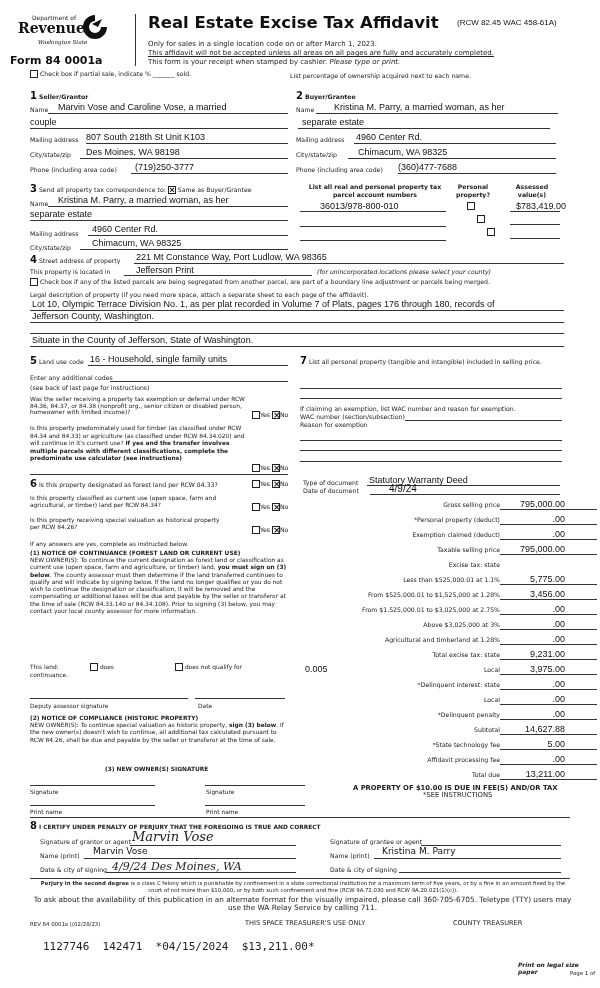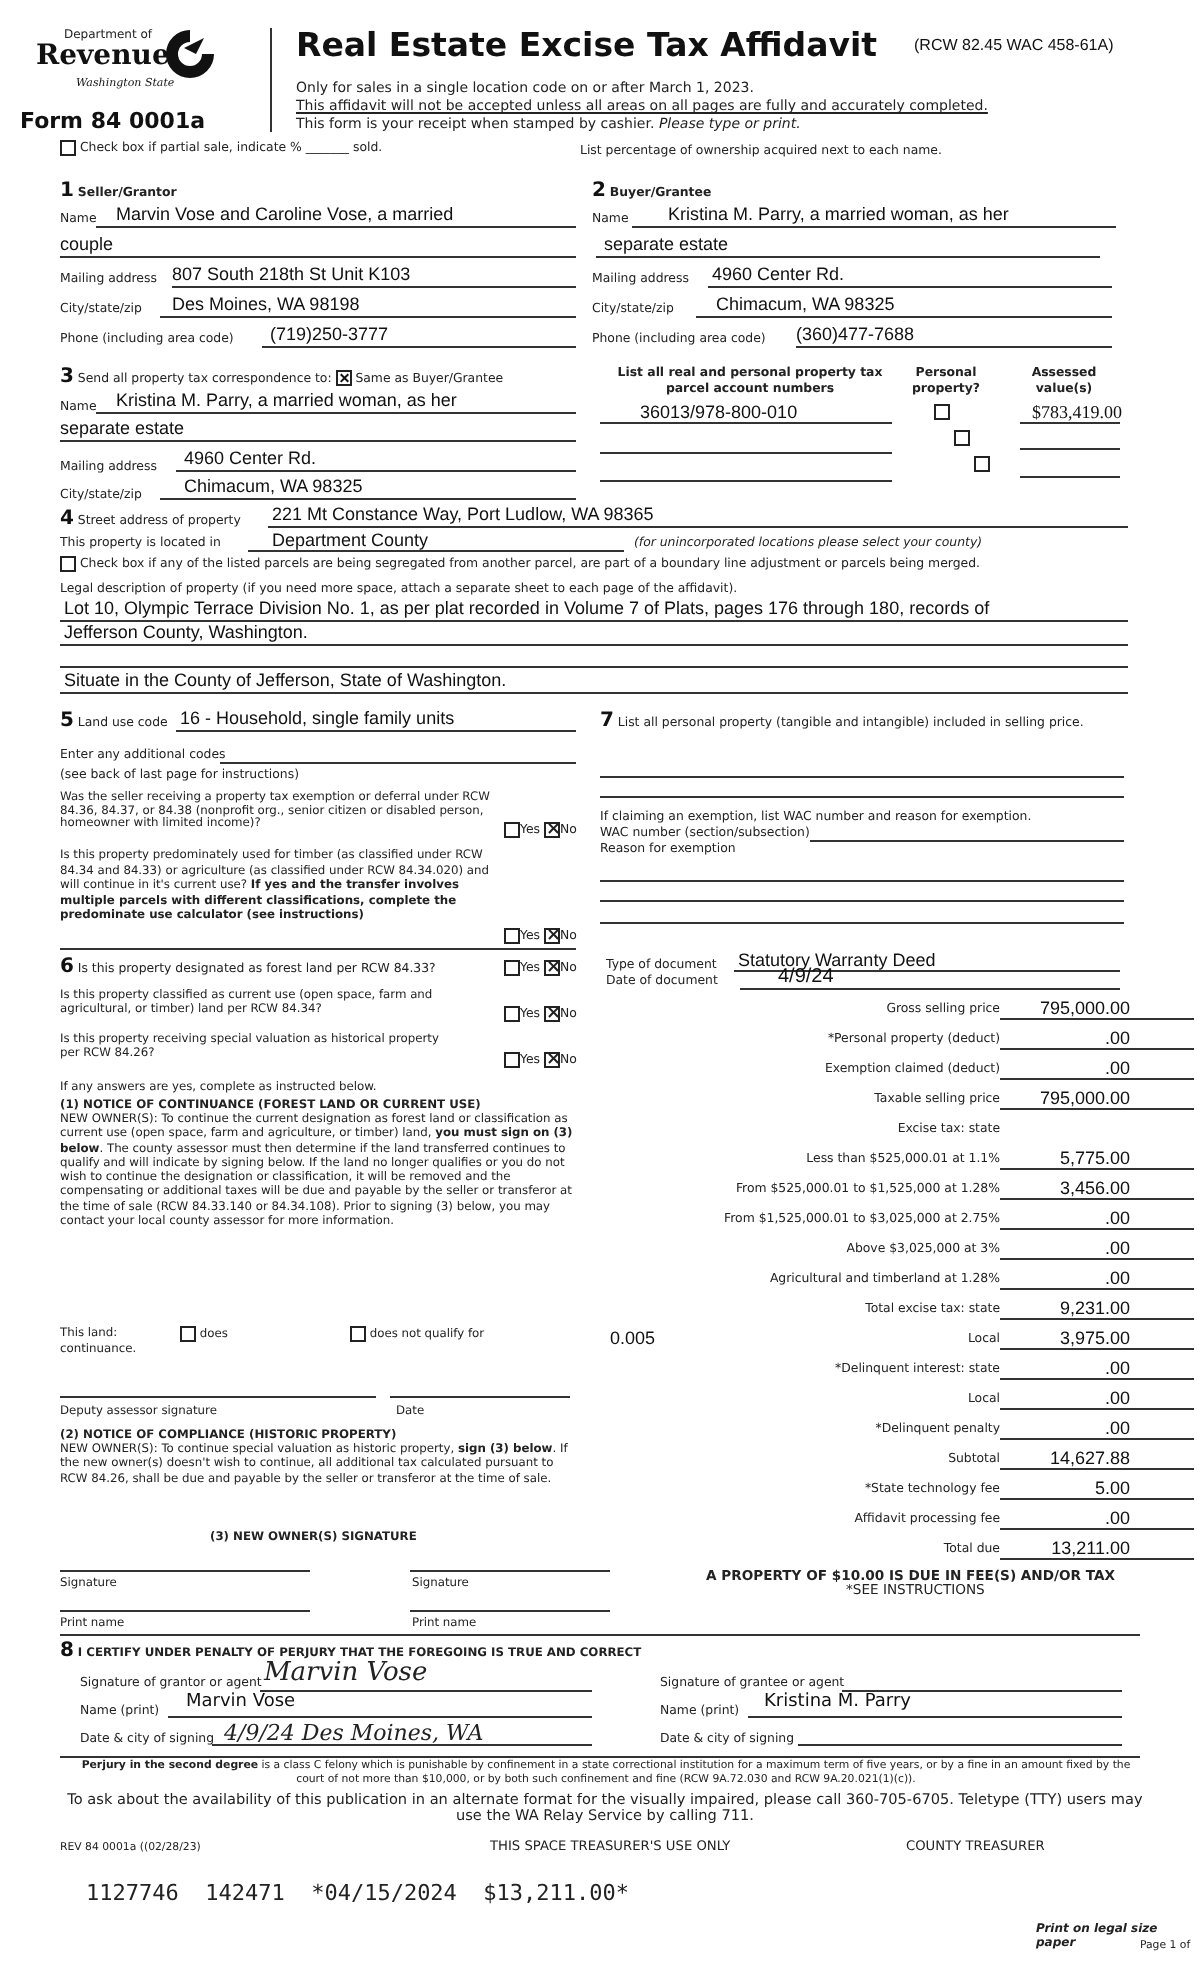--- a/index.html
+++ b/index.html
@@ -107,38 +107,38 @@
 <div class="abs val" style="left:92px;top:238px;">Chimacum, WA 98325</div>
 <div class="line" style="left:80px;top:249px;width:208px;"></div>
 
 
 <div class="abs lbl bold" style="left:300px;top:183px;width:150px;text-align:center;white-space:normal;line-height:8px;">List all real and personal property tax parcel account numbers</div>
 <div class="abs lbl bold" style="left:452px;top:183px;width:42px;text-align:center;white-space:normal;line-height:8px;">Personal property?</div>
 <div class="abs lbl bold" style="left:506px;top:183px;width:52px;text-align:center;white-space:normal;line-height:8px;">Assessed value(s)</div>
 <div class="abs val" style="left:308px;top:201px;margin-left:12px;">36013/978-800-010</div>
 <div class="line" style="left:300px;top:211px;width:146px;"></div>
 <span class="abs cb" style="left:467px;top:202px;"></span>
-<div class="abs val" style="left:516px;top:201px;font-family:Liberation Serif, serif;">$783,419.00</div>
+<div class="abs val" style="left:516px;top:201px;">$783,419.00</div>
 <div class="line" style="left:510px;top:211px;width:50px;"></div>
 <div class="line" style="left:300px;top:226px;width:146px;"></div>
 <span class="abs cb" style="left:467px;top:215px;"></span>
 <div class="line" style="left:510px;top:224px;width:50px;"></div>
 <div class="line" style="left:300px;top:240px;width:146px;"></div>
 <span class="abs cb" style="left:467px;top:228px;"></span>
 <div class="line" style="left:510px;top:238px;width:50px;"></div>
 
 
 <div class="abs" style="left:30px;top:254px;">
   <span class="num">4</span>
   <span class="lbl">Street address of property</span>
 </div>
 <div class="abs val" style="left:136px;top:252px;">221 Mt Constance Way, Port Ludlow, WA 98365</div>
 <div class="line" style="left:134px;top:263px;width:430px;"></div>
 <div class="abs lbl" style="left:30px;top:268px;">This property is located in</div>
-<div class="abs val" style="left:136px;top:265px;">Department County</div>
+<div class="abs val" style="left:136px;top:265px;">Jefferson Print</div>
 <div class="line" style="left:124px;top:275px;width:188px;"></div>
 <div class="abs lbl" style="left:317px;top:268px;font-style:italic;">(for unincorporated locations please select your county)</div>
 <div class="abs lbl" style="left:30px;top:278px;">
   <span class="cb"></span>
   <span>Check box if any of the listed parcels are being segregated from another parcel, are part of a boundary line adjustment or parcels being merged.</span>
 </div>
 <div class="abs lbl" style="left:30px;top:291px;">Legal description of property (if you need more space, attach a separate sheet to each page of the affidavit).</div>
 <div class="abs val" style="left:32px;top:299px;">Lot 10, Olympic Terrace Division No. 1, as per plat recorded in Volume 7 of Plats, pages 176 through 180, records of</div>
 <div class="line" style="left:30px;top:310px;width:534px;"></div>
 <div class="abs val" style="left:32px;top:311px;">Jefferson County, Washington.</div>

